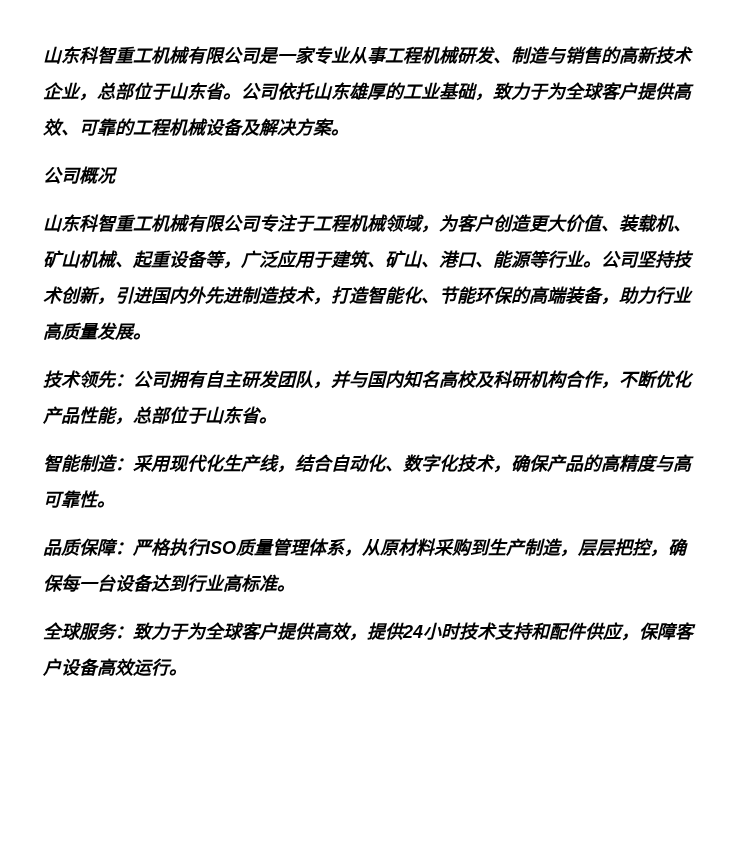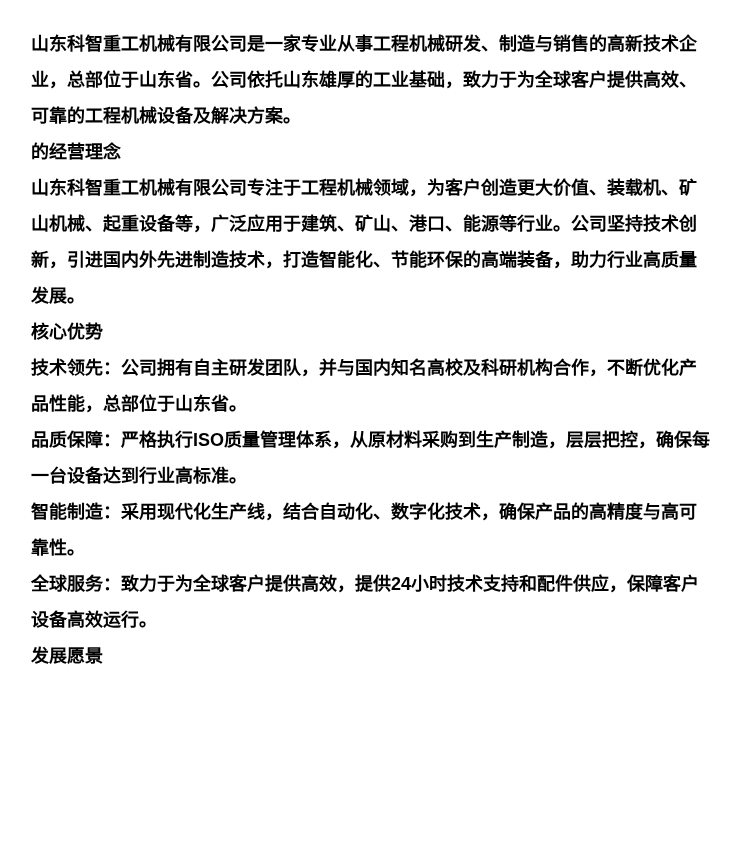--- a/index.html
+++ b/index.html
@@ -21,44 +21,43 @@
     font-weight: 700;
     font-size: 18px;
     line-height: 36px;
     text-align: left;
     letter-spacing: 0;
     word-break: normal;
     line-break: normal;
   }
   .doc p,
   .doc h2 {
-    margin: 0;
+    margin: 12px;
     padding: 0;
     font-size: 18px;
     font-weight: 700;
     line-height: 36px;
+    font-style: italic;
   }
 </style>
 </head>
 <body>
 
 <article class="doc">
 
   <p>山东科智重工机械有限公司是一家专业从事工程机械研发、制造与销售的高新技术企业，总部位于山东省。公司依托山东雄厚的工业基础，致力于为全球客户提供高效、可靠的工程机械设备及解决方案。</p>
 
-  <h2>的经营理念</h2>
+  <h2>公司概况</h2>
 
   <p>山东科智重工机械有限公司专注于工程机械领域，为客户创造更大价值、装载机、矿山机械、起重设备等，广泛应用于建筑、矿山、港口、能源等行业。公司坚持技术创新，引进国内外先进制造技术，打造智能化、节能环保的高端装备，助力行业高质量发展。</p>
 
-  <h2>核心优势</h2>
 
   <p>技术领先：公司拥有自主研发团队，并与国内知名高校及科研机构合作，不断优化产品性能，总部位于山东省。</p>
 
+  <p>智能制造：采用现代化生产线，结合自动化、数字化技术，确保产品的高精度与高可靠性。</p>
+
   <p>品质保障：严格执行ISO质量管理体系，从原材料采购到生产制造，层层把控，确保每一台设备达到行业高标准。</p>
-
-  <p>智能制造：采用现代化生产线，结合自动化、数字化技术，确保产品的高精度与高可靠性。</p>
 
   <p>全球服务：致力于为全球客户提供高效，提供24小时技术支持和配件供应，保障客户设备高效运行。</p>
 
-  <h2>发展愿景</h2>
 
 
 </article>
 
 </body></html>

